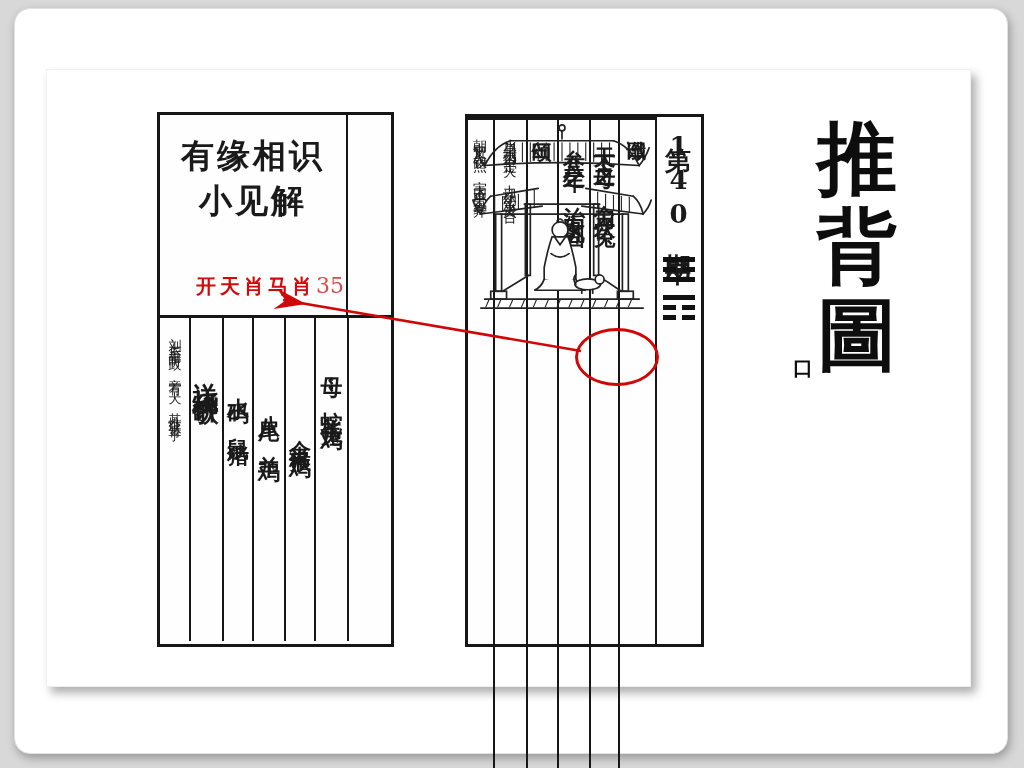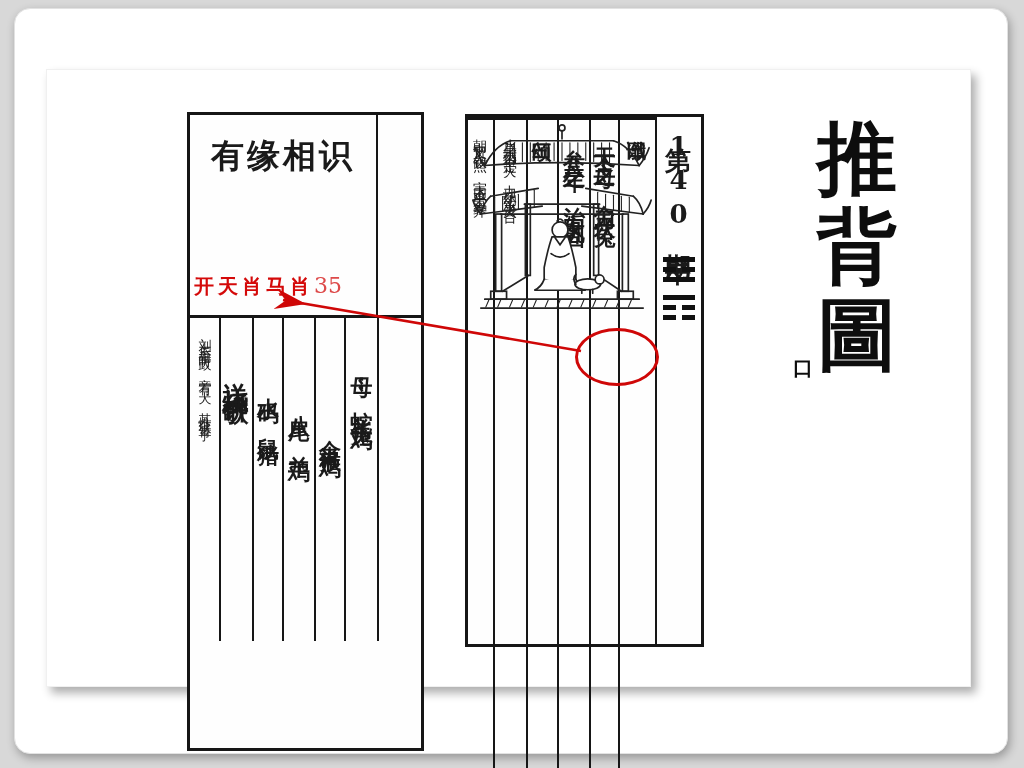--- a/index.html
+++ b/index.html
@@ -7,25 +7,25 @@
   *{box-sizing:border-box;}
 
   .slide{position:absolute;left:14px;top:8px;width:994px;height:746px;background:#ffffff;
          border:1px solid #e2e2e2;border-radius:16px;box-shadow:2px 4px 10px rgba(0,0,0,.30);}
 
   .scan{position:absolute;left:31px;top:60px;width:925px;height:618px;background:#ffffff;
         box-shadow:5px 6px 9px rgba(0,0,0,.32);border:1px solid #f0f0f0;}
 
   
   .panel{position:absolute;background:#fefefe;border:3px solid #161616;}
-  .panel-left{left:110px;top:42px;width:237px;height:639px;margin-left:30px;}
+  .panel-left{left:110px;top:42px;width:237px;height:535px;}
   .lp-top{height:203px;border-bottom:3px solid #161616;display:flex;}
   .lp-headline{flex:1;position:relative;text-align:center;padding-top:18px;}
   .lp-headline .hl{font-size:33px;font-weight:700;line-height:45px;letter-spacing:3px;}
-  .lp-red{position:absolute;left:4px;top:158px;font-size:20px;font-weight:700;
+  .lp-red{position:absolute;left:36px;top:158px;font-size:20px;font-weight:700;
           letter-spacing:4px;color:#d40909;white-space:nowrap;}
   .lp-red .num{font-family:"DejaVu Serif",serif;font-weight:400;font-size:22px;
                letter-spacing:0;color:#dd4a4a;}
   .lp-topright{width:45px;border-left:2px solid #161616;}
   .lp-bottom{display:flex;height:323px;}
 
   
   .vcol{writing-mode:vertical-rl;text-orientation:upright;display:flex;align-items:center;
         height:100%;overflow:hidden;}
   .vcol span{display:block;white-space:nowrap;}
@@ -70,20 +70,21 @@
 </head>
 <body>
 
 <div class="slide">
   <div class="scan">
 
     <div class="panel panel-left">
       <div class="lp-top">
         <div class="lp-headline">
           <div class="hl">有缘相识</div>
+          <div class="hl">小见解</div>
           <div class="lp-red">
             <span>开天肖马肖</span><span class="num">35</span>
           </div>
         </div>
         <div class="lp-topright"></div>
       </div>
       <div class="lp-bottom">
         <div class="vcol bR c-small" style="width:31px">
           <span style="margin-top:10px">刘太后垂听政　旁有一犬　其惟狄青乎</span>
           </div>

